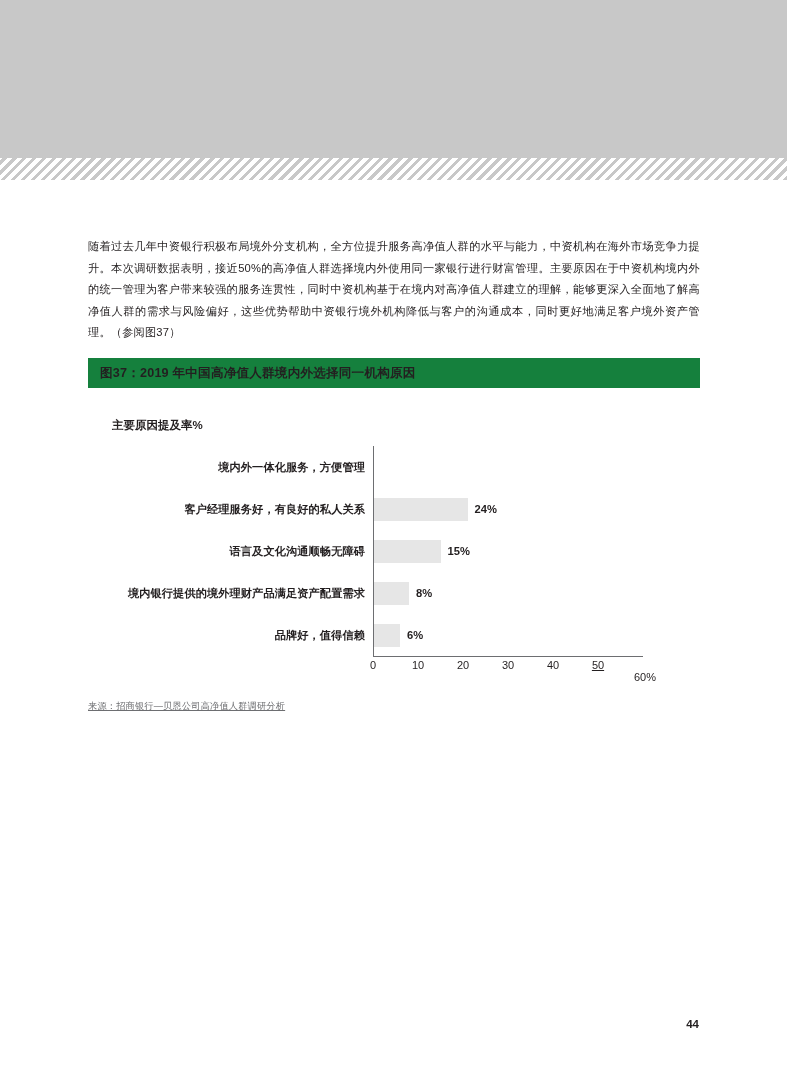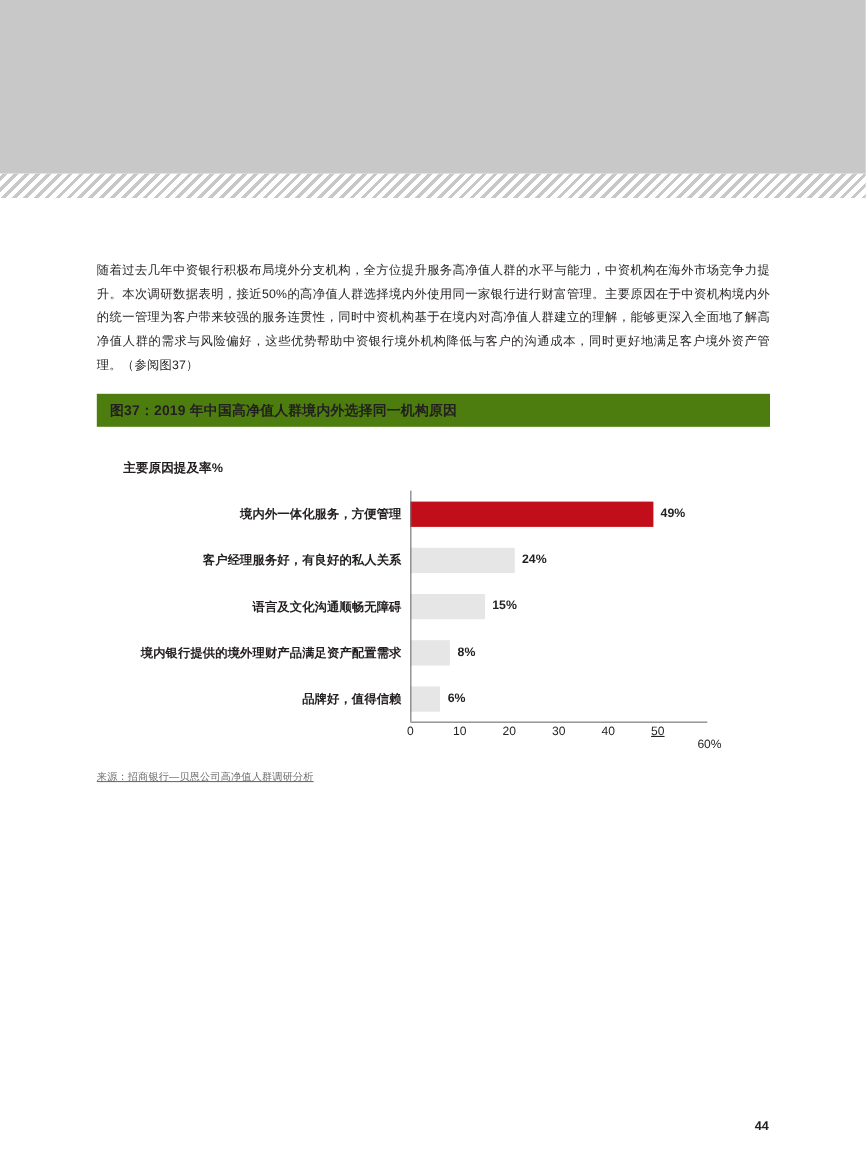--- a/index.html
+++ b/index.html
@@ -63,21 +63,21 @@
     letter-spacing: 0.2px;
   }
 
   
   .fig-titlebar {
     position: absolute;
     left: 88px;
     top: 358px;
     width: 612px;
     height: 30px;
-    background: #4d7c0f;
+    background: #15803d;
     display: flex;
     align-items: center;
   }
   .fig-titlebar .label {
     font-size: 12.6px;
     font-weight: bold;
     color: #231f20;
     padding-left: 12px;
     letter-spacing: 0.2px;
   }
@@ -223,24 +223,20 @@
   </div>
 
   <div class="chart-wrap">
     <div class="chart-subtitle">主要原因提及率%</div>
 
     <div class="plot">
       <div class="rows">
 
         <div class="row">
           <div class="row-label">境内外一体化服务，方便管理</div>
-          <div class="bar-zone">
-            <div class="bar highlight" style="width:220.5px;"></div>
-            <div class="bar-value">49%</div>
-          </div>
         </div>
 
         <div class="row">
           <div class="row-label">客户经理服务好，有良好的私人关系</div>
           <div class="bar-zone">
             <div class="bar" style="width:94.5px;"></div>
             <div class="bar-value">24%</div>
           </div>
         </div>
 

